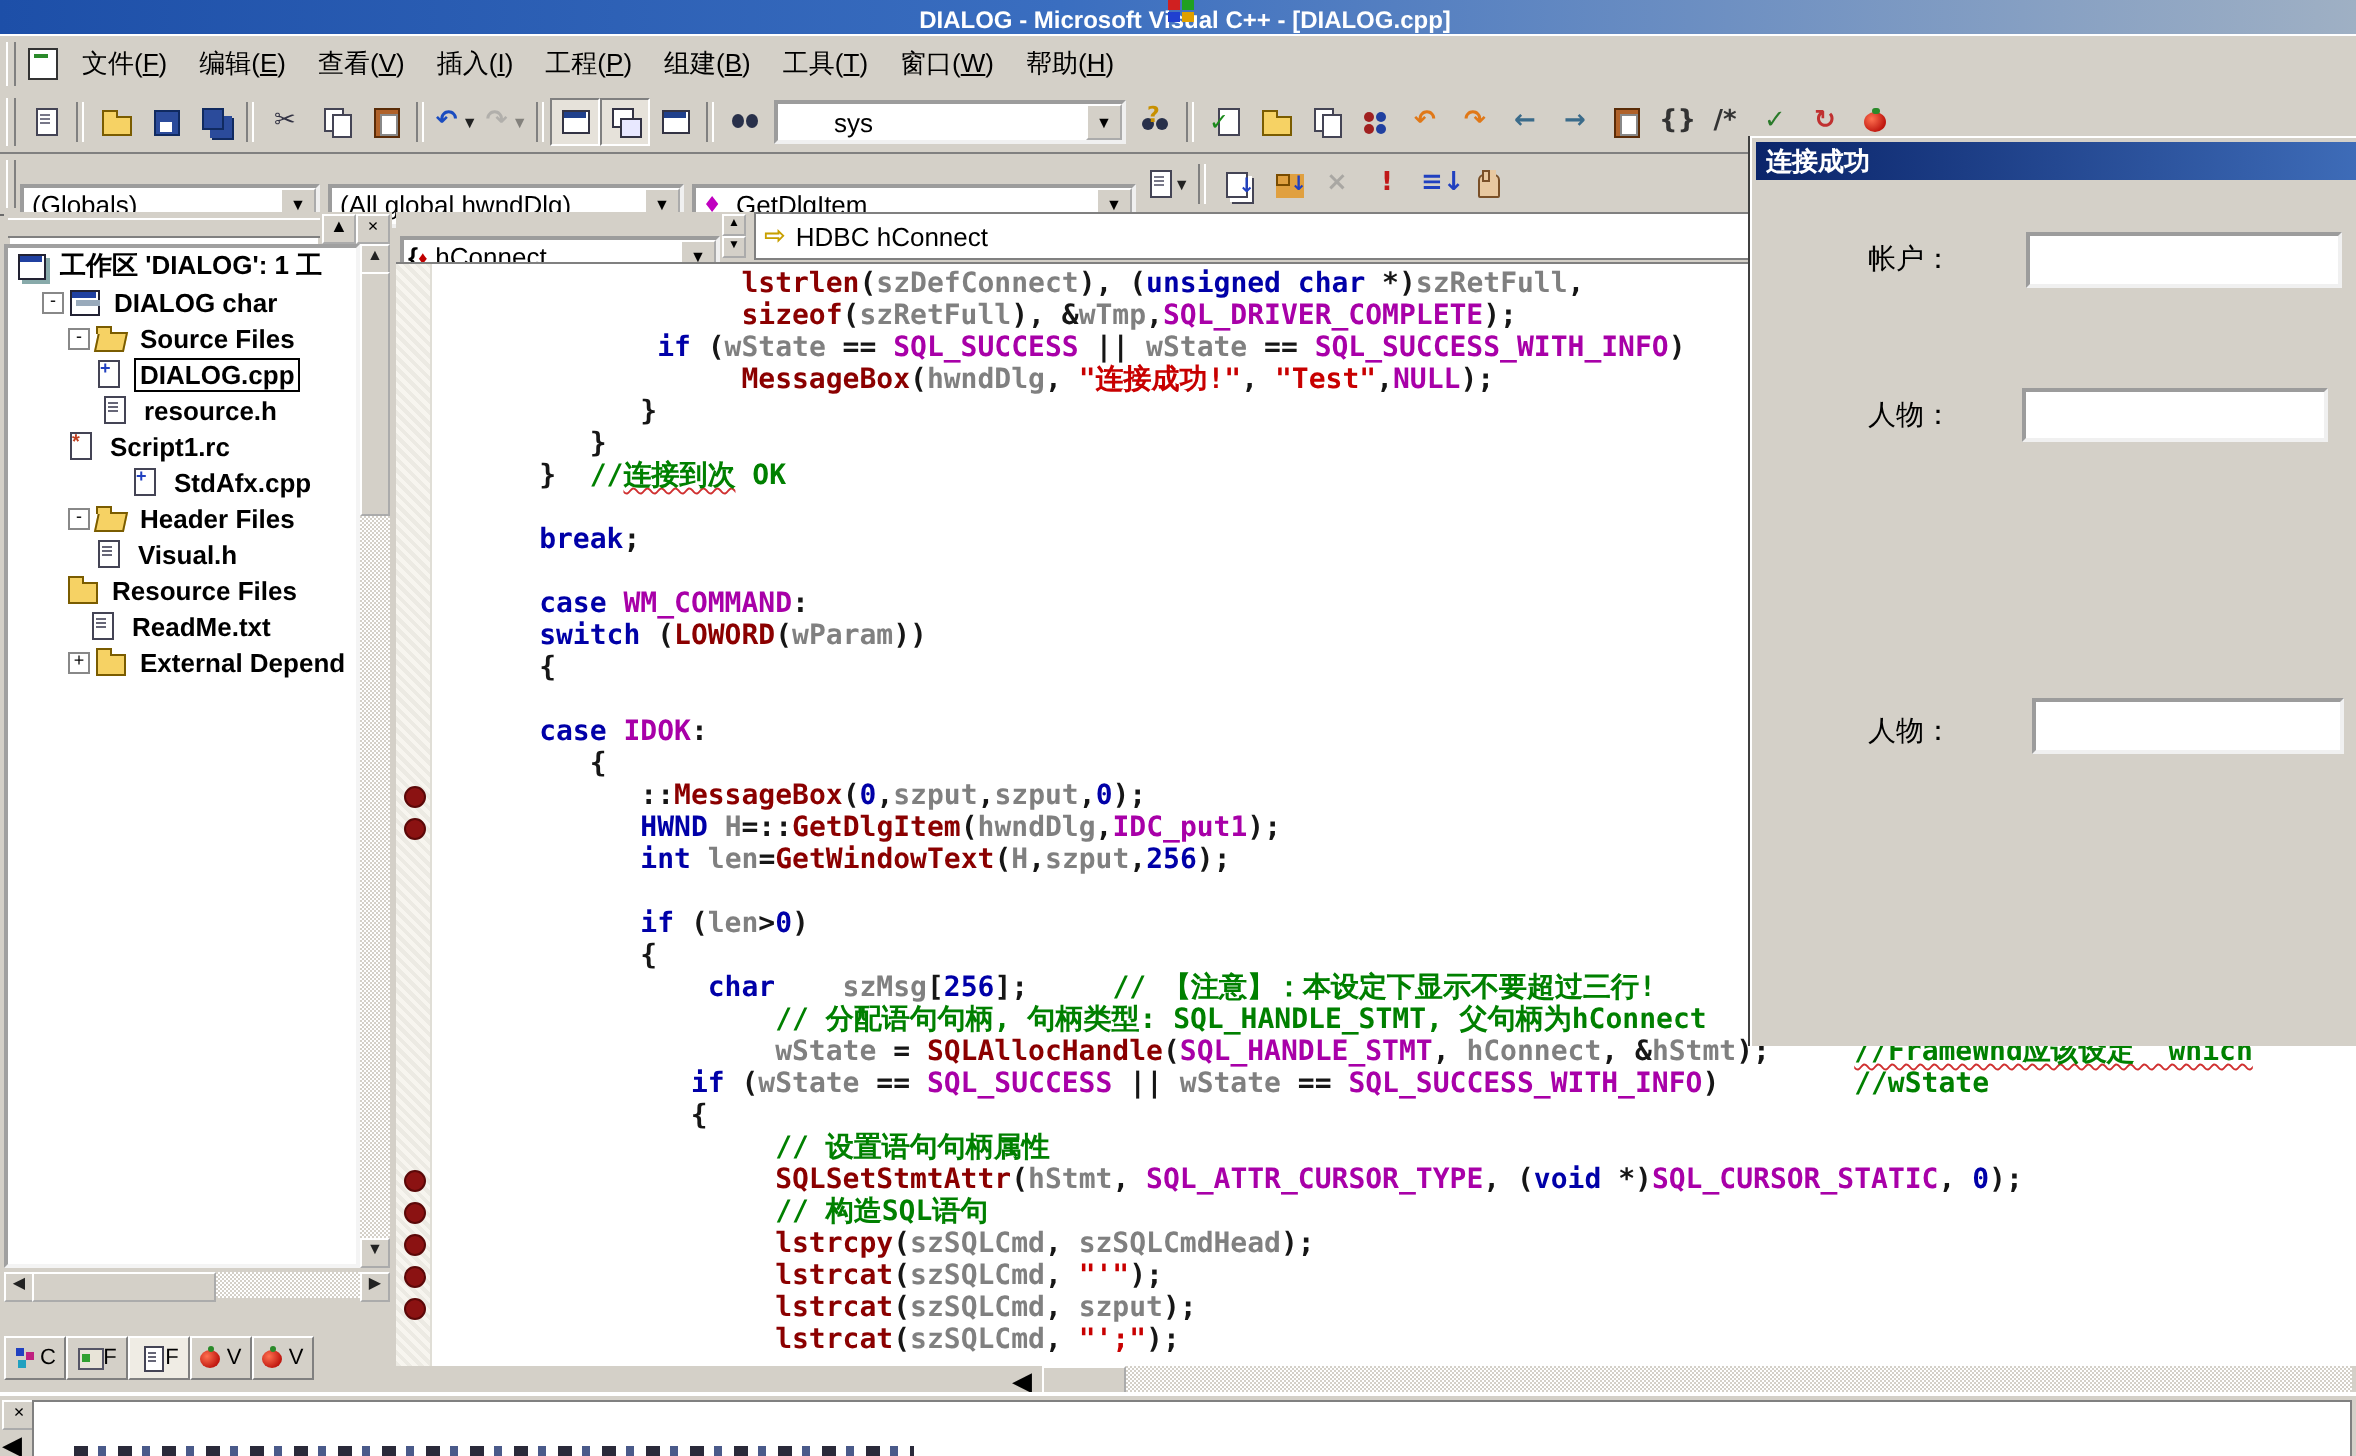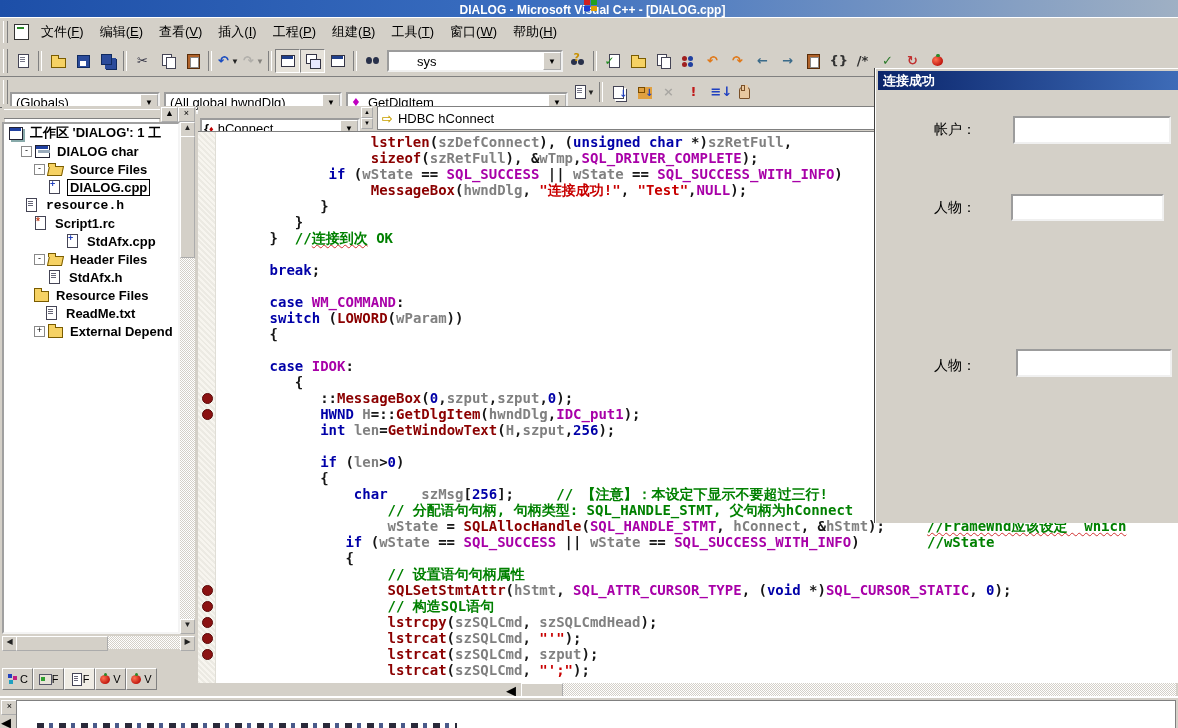--- a/index.html
+++ b/index.html
@@ -351,40 +351,40 @@
         </div>
         <div class="tree-row" style="padding-left: 30px;">
           <span class="tree-exp">-</span>
           <span class="tree-ic ti ti-folder-open"></span>
           <span class="tree-label">Source Files</span>
         </div>
         <div class="tree-row" style="padding-left: 43px;">
           <span class="tree-ic ti ti-doc-cpp"></span>
           <span class="tree-label selected">DIALOG.cpp</span>
         </div>
-        <div class="tree-row" style="padding-left: 20px; font-family: Liberation Mono, monospace;">
+        <div class="tree-row" style="padding-left: 46px;">
           <span class="tree-ic ti ti-doc"></span>
           <span class="tree-label">resource.h</span>
         </div>
         <div class="tree-row" style="padding-left: 29px;">
           <span class="tree-ic ti ti-doc-rc"></span>
           <span class="tree-label">Script1.rc</span>
         </div>
         <div class="tree-row" style="padding-left: 61px;">
           <span class="tree-ic ti ti-doc-cpp"></span>
           <span class="tree-label">StdAfx.cpp</span>
         </div>
         <div class="tree-row" style="padding-left: 30px;">
           <span class="tree-exp">-</span>
           <span class="tree-ic ti ti-folder-open"></span>
           <span class="tree-label">Header Files</span>
         </div>
         <div class="tree-row" style="padding-left: 43px;">
           <span class="tree-ic ti ti-doc"></span>
-          <span class="tree-label">StdAfx.h</span>
+          <span class="tree-label">Visual.h</span>
         </div>
         <div class="tree-row" style="padding-left: 30px;">
           <span class="tree-ic ti ti-folder"></span>
           <span class="tree-label">Resource Files</span>
         </div>
         <div class="tree-row" style="padding-left: 40px;">
           <span class="tree-ic ti ti-doc"></span>
           <span class="tree-label">ReadMe.txt</span>
         </div>
         <div class="tree-row" style="padding-left: 30px;">

